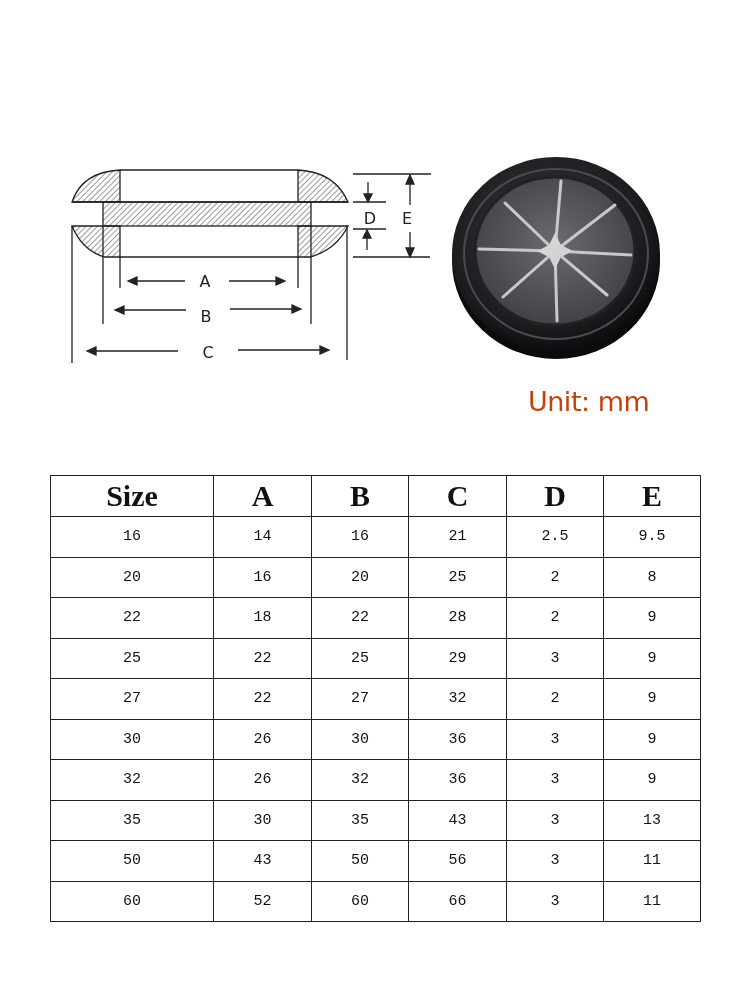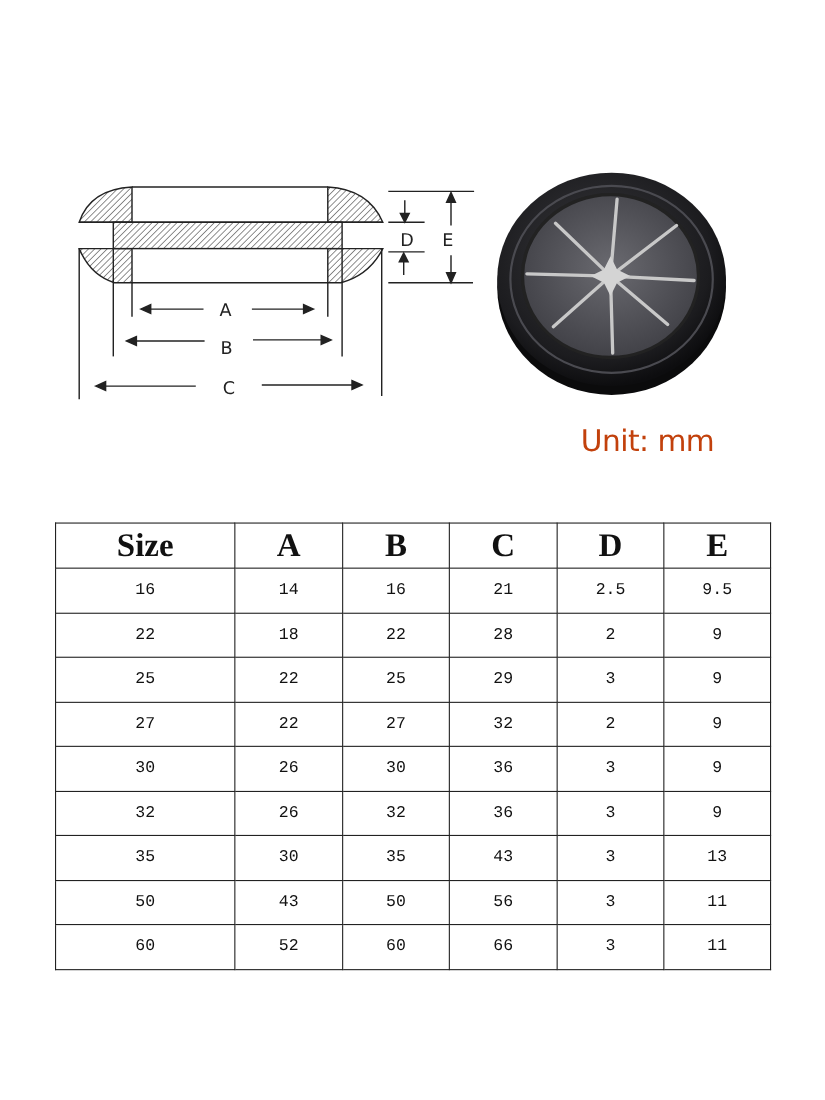--- a/index.html
+++ b/index.html
@@ -136,20 +136,28 @@
   <tbody>
     <tr>
         <td>16</td>
         <td>14</td>
         <td>16</td>
         <td>21</td>
         <td>2.5</td>
         <td>9.5</td>
       </tr>
     <tr>
+        <td>20</td>
+        <td>16</td>
+        <td>20</td>
+        <td>25</td>
+        <td>2</td>
+        <td>8</td>
+      </tr>
+    <tr>
         <td>22</td>
         <td>18</td>
         <td>22</td>
         <td>28</td>
         <td>2</td>
         <td>9</td>
       </tr>
     <tr>
         <td>25</td>
         <td>22</td>

